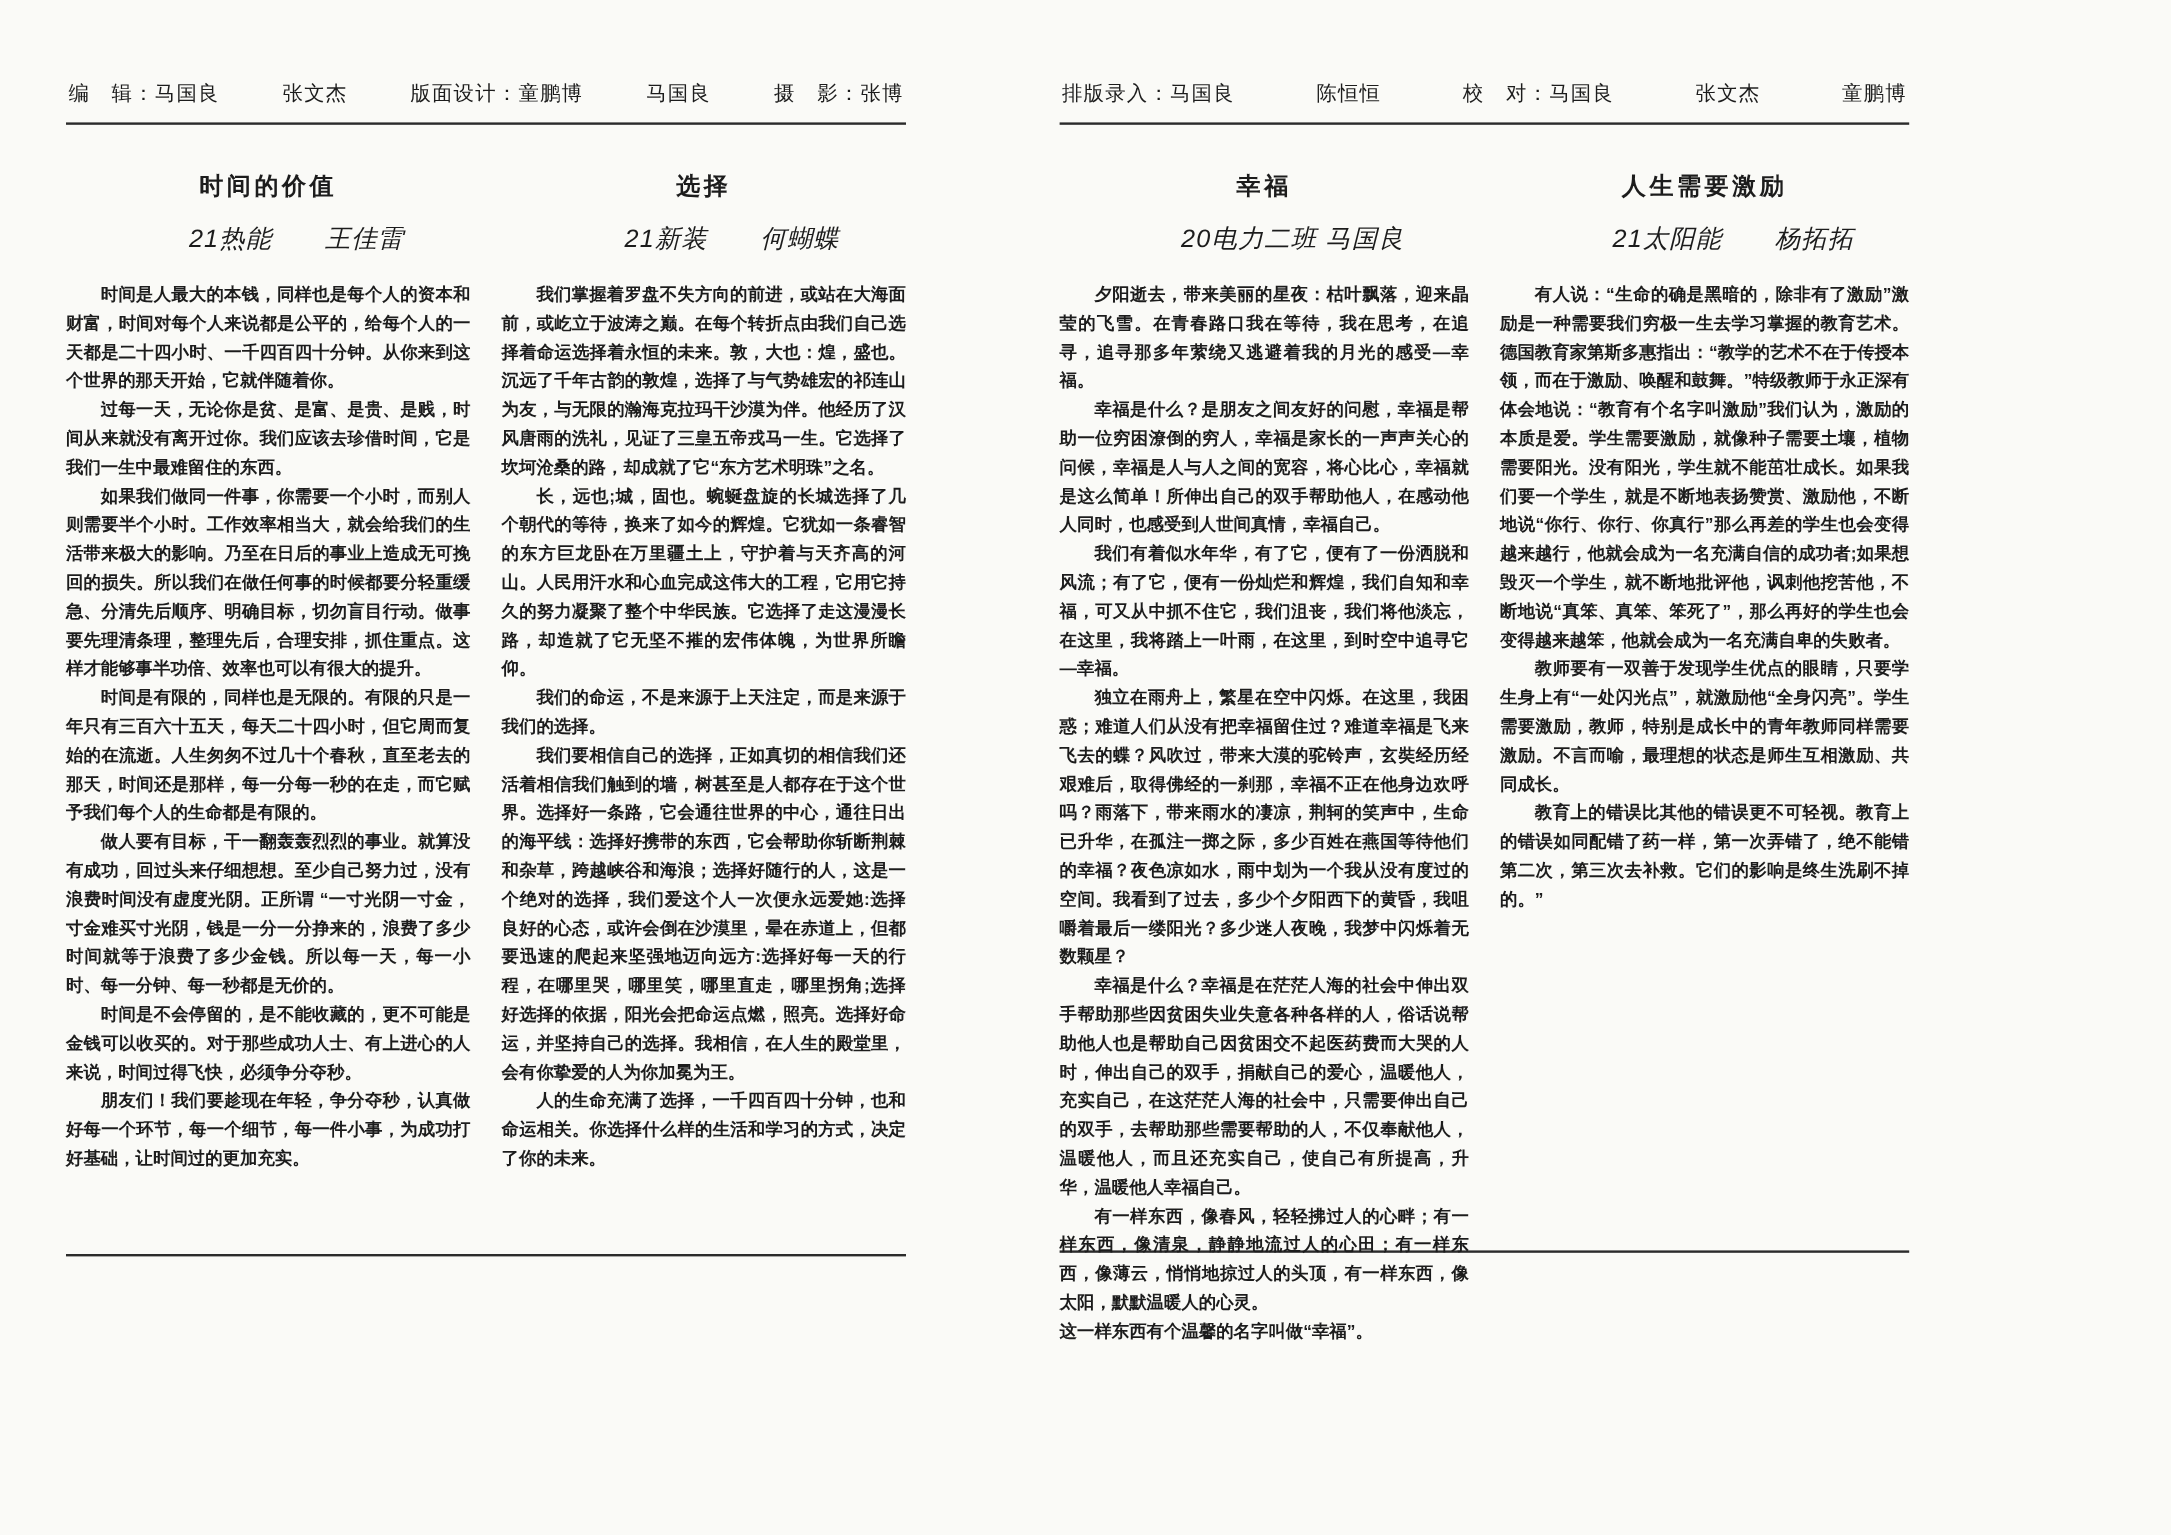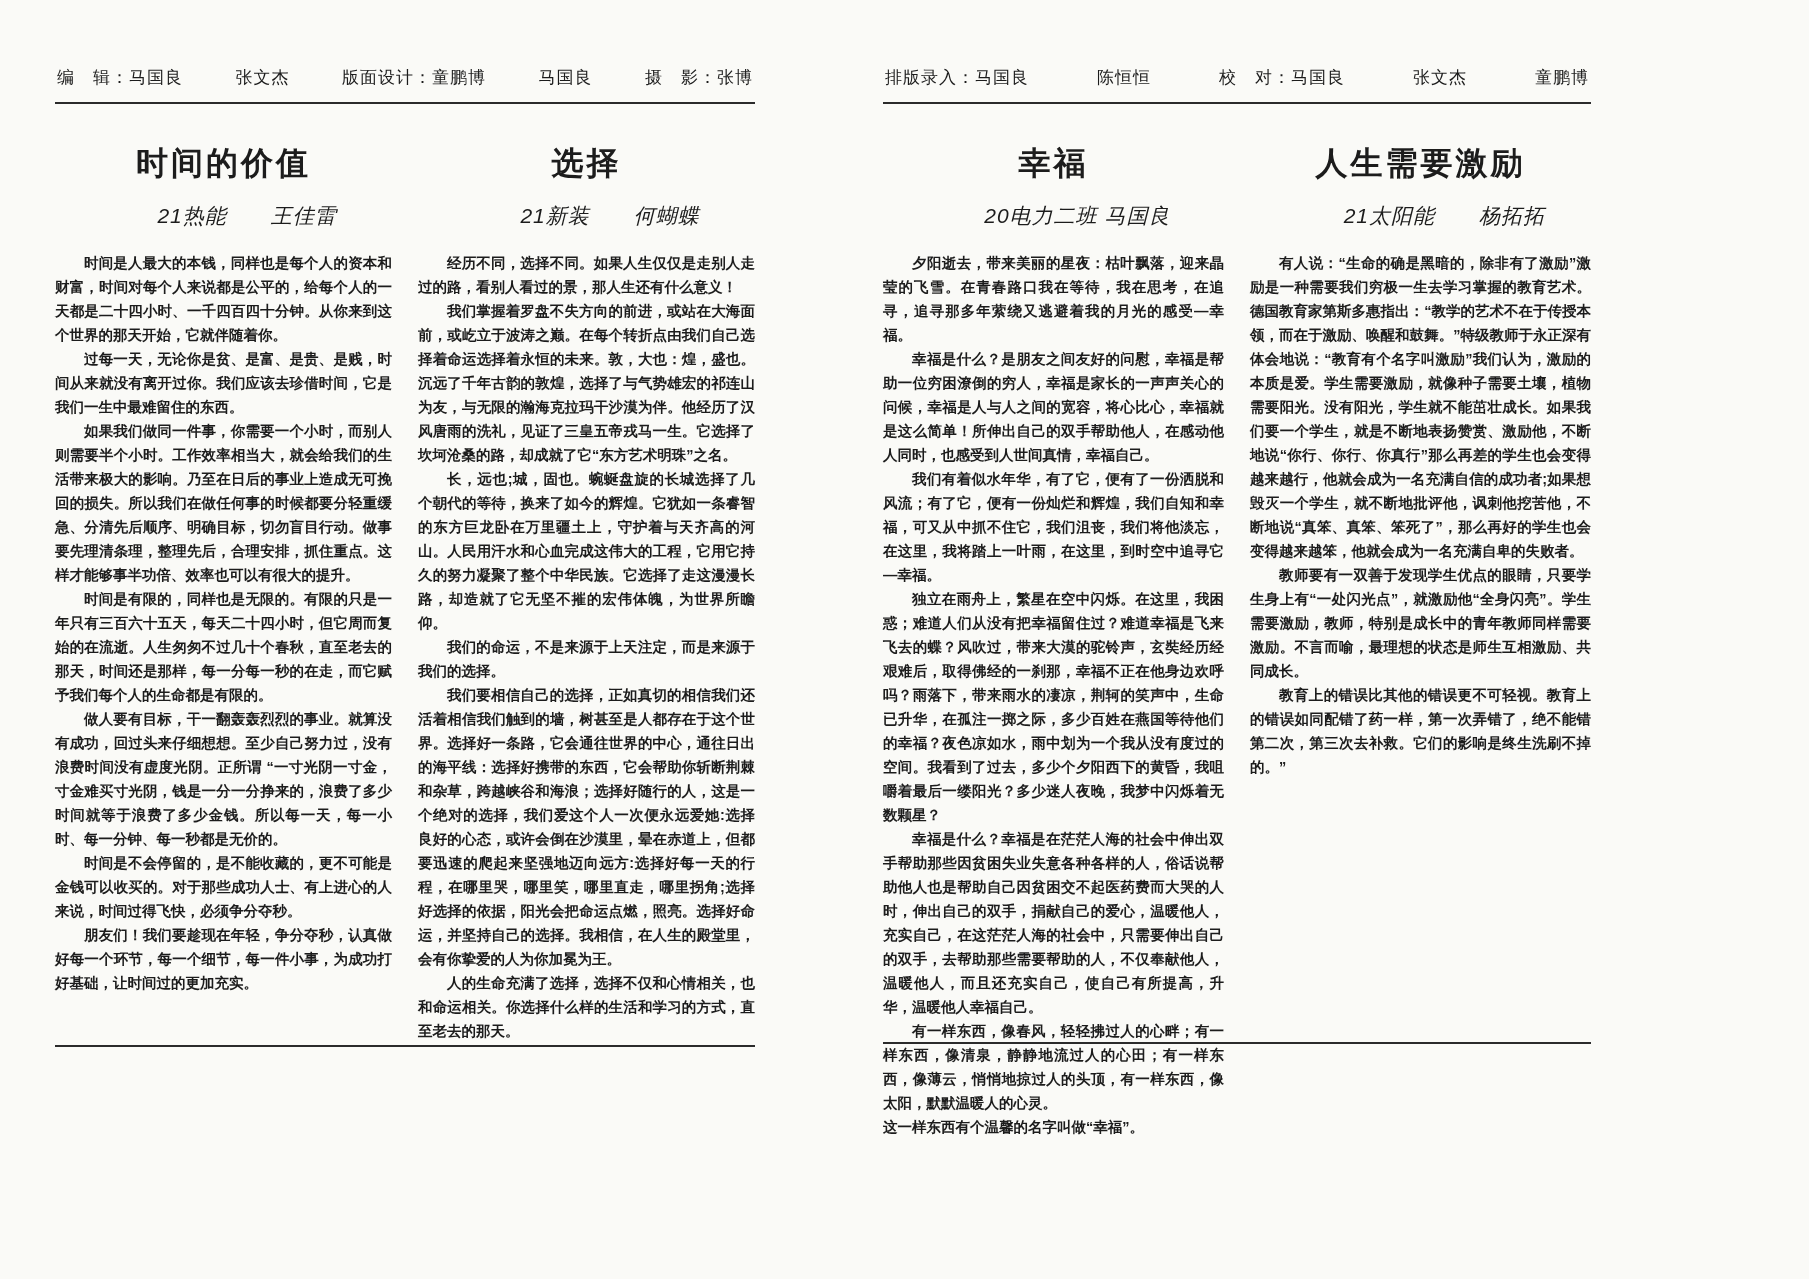--- a/index.html
+++ b/index.html
@@ -19,21 +19,21 @@
     display:flex; justify-content:space-between; align-items:flex-end;
     font-size:17px; letter-spacing:1px;
     padding:8px 2px 13px 2px;
     border-bottom:2px solid #2b2b2b;
     white-space:nowrap;
   }
   .columns { display:flex; gap:26px; }
   .col { flex:1; min-width:0; }
 
   .title {
-    font-size:32px; font-weight:bold; text-align:center;
+    font-size:20px; font-weight:bold; text-align:center;
     letter-spacing:3px; margin:38px 0 0 0;
   }
   .byline {
     font-style:italic; font-size:21px;
     text-align:center; padding-left:14%;
     margin-top:16px; letter-spacing:1px;
   }
   .body {
     margin-top:21px;
     font-size:14.5px; line-height:24px;
@@ -65,26 +65,25 @@
           <p>时间是有限的，同样也是无限的。有限的只是一年只有三百六十五天，每天二十四小时，但它周而复始的在流逝。人生匆匆不过几十个春秋，直至老去的那天，时间还是那样，每一分每一秒的在走，而它赋予我们每个人的生命都是有限的。</p>
           <p>做人要有目标，干一翻轰轰烈烈的事业。就算没有成功，回过头来仔细想想。至少自己努力过，没有浪费时间没有虚度光阴。正所谓 “一寸光阴一寸金，寸金难买寸光阴，钱是一分一分挣来的，浪费了多少时间就等于浪费了多少金钱。所以每一天，每一小时、每一分钟、每一秒都是无价的。</p>
           <p>时间是不会停留的，是不能收藏的，更不可能是金钱可以收买的。对于那些成功人士、有上进心的人来说，时间过得飞快，必须争分夺秒。</p>
           <p>朋友们！我们要趁现在年轻，争分夺秒，认真做好每一个环节，每一个细节，每一件小事，为成功打好基础，让时间过的更加充实。</p>
         </div>
     </article>
     <article class="col">
       <h1 class="title">选择</h1>
       <div class="byline">21新装　　何蝴蝶</div>
       <div class="body">
-          <p>经历不同，选择不同。如果人生仅仅是走别人走过的路，看别人看过的景，那人生还有什么意义！</p>
           <p>我们掌握着罗盘不失方向的前进，或站在大海面前，或屹立于波涛之巅。在每个转折点由我们自己选择着命运选择着永恒的未来。敦，大也：煌，盛也。沉远了千年古韵的敦煌，选择了与气势雄宏的祁连山为友，与无限的瀚海克拉玛干沙漠为伴。他经历了汉风唐雨的洗礼，见证了三皇五帝戎马一生。它选择了坎坷沧桑的路，却成就了它“东方艺术明珠”之名。</p>
           <p>长，远也;城，固也。蜿蜒盘旋的长城选择了几个朝代的等待，换来了如今的辉煌。它犹如一条睿智的东方巨龙卧在万里疆土上，守护着与天齐高的河山。人民用汗水和心血完成这伟大的工程，它用它持久的努力凝聚了整个中华民族。它选择了走这漫漫长路，却造就了它无坚不摧的宏伟体魄，为世界所瞻仰。</p>
           <p>我们的命运，不是来源于上天注定，而是来源于我们的选择。</p>
           <p>我们要相信自己的选择，正如真切的相信我们还活着相信我们触到的墙，树甚至是人都存在于这个世界。选择好一条路，它会通往世界的中心，通往日出的海平线：选择好携带的东西，它会帮助你斩断荆棘和杂草，跨越峡谷和海浪；选择好随行的人，这是一个绝对的选择，我们爱这个人一次便永远爱她:选择良好的心态，或许会倒在沙漠里，晕在赤道上，但都要迅速的爬起来坚强地迈向远方:选择好每一天的行程，在哪里哭，哪里笑，哪里直走，哪里拐角;选择好选择的依据，阳光会把命运点燃，照亮。选择好命运，并坚持自己的选择。我相信，在人生的殿堂里，会有你挚爱的人为你加冕为王。</p>
-          <p>人的生命充满了选择，选择不仅和心情相关，也和命运相关。你选择什么样的生活和学习的方式，直至老去的那天。</p>
+          <p>人的生命充满了选择，一千四百四十分钟，也和命运相关。你选择什么样的生活和学习的方式，决定了你的未来。</p>
         </div>
     </article>
   </div>
 </div>
 
 <div class="page page-right">
   <div class="page-header">
       <span>排版录入：马国良</span>
       <span>陈恒恒</span>
       <span>校　对：马国良</span>

